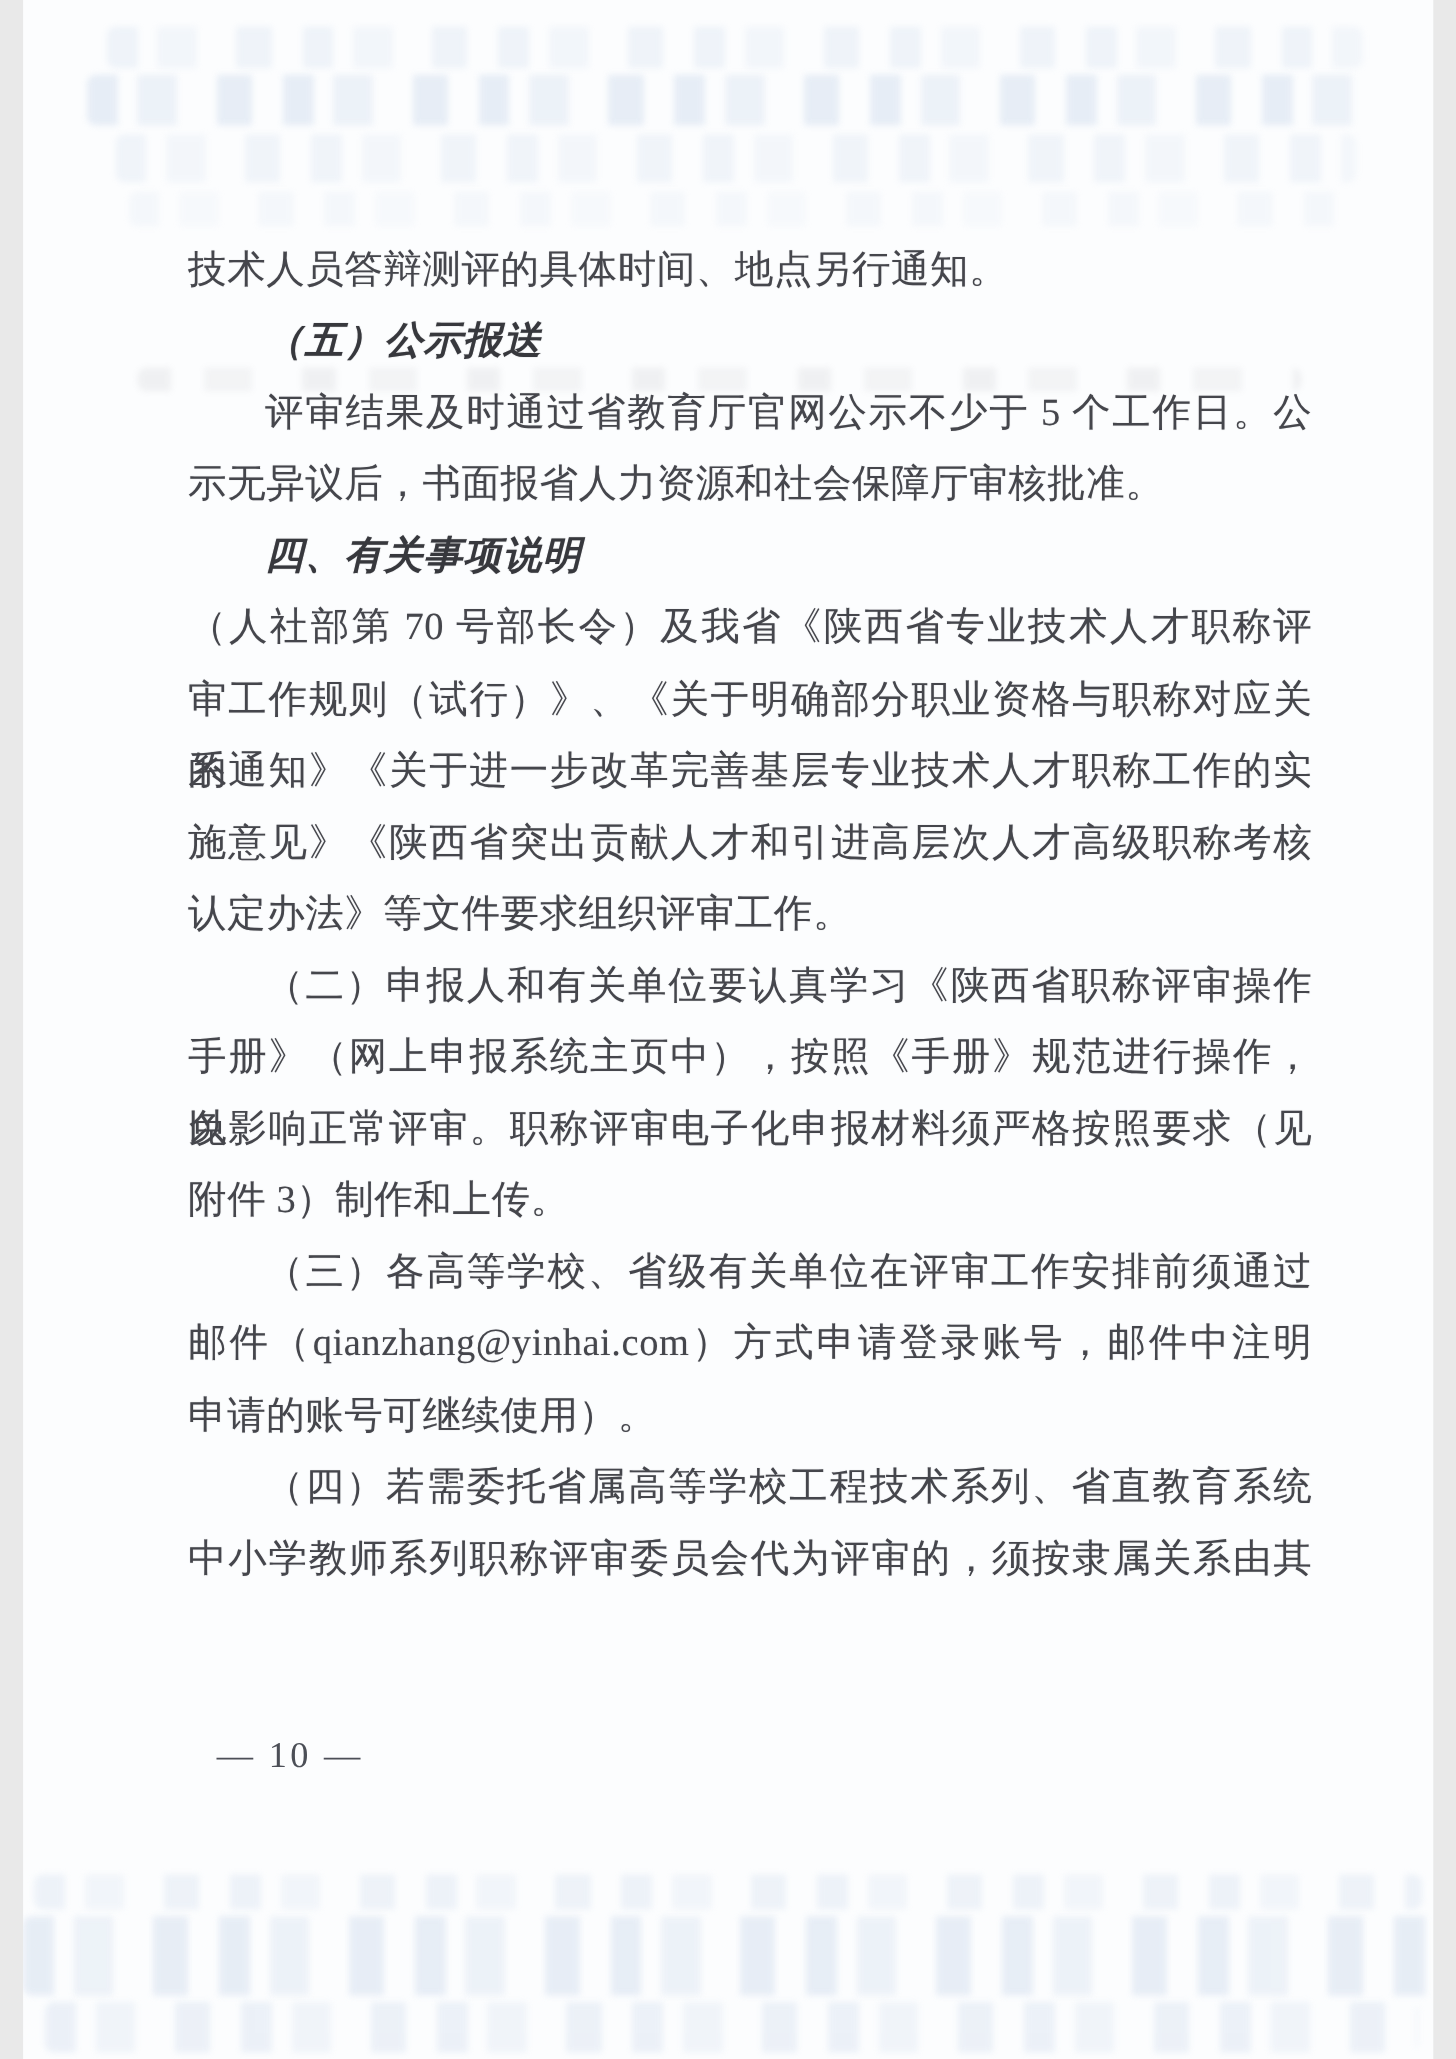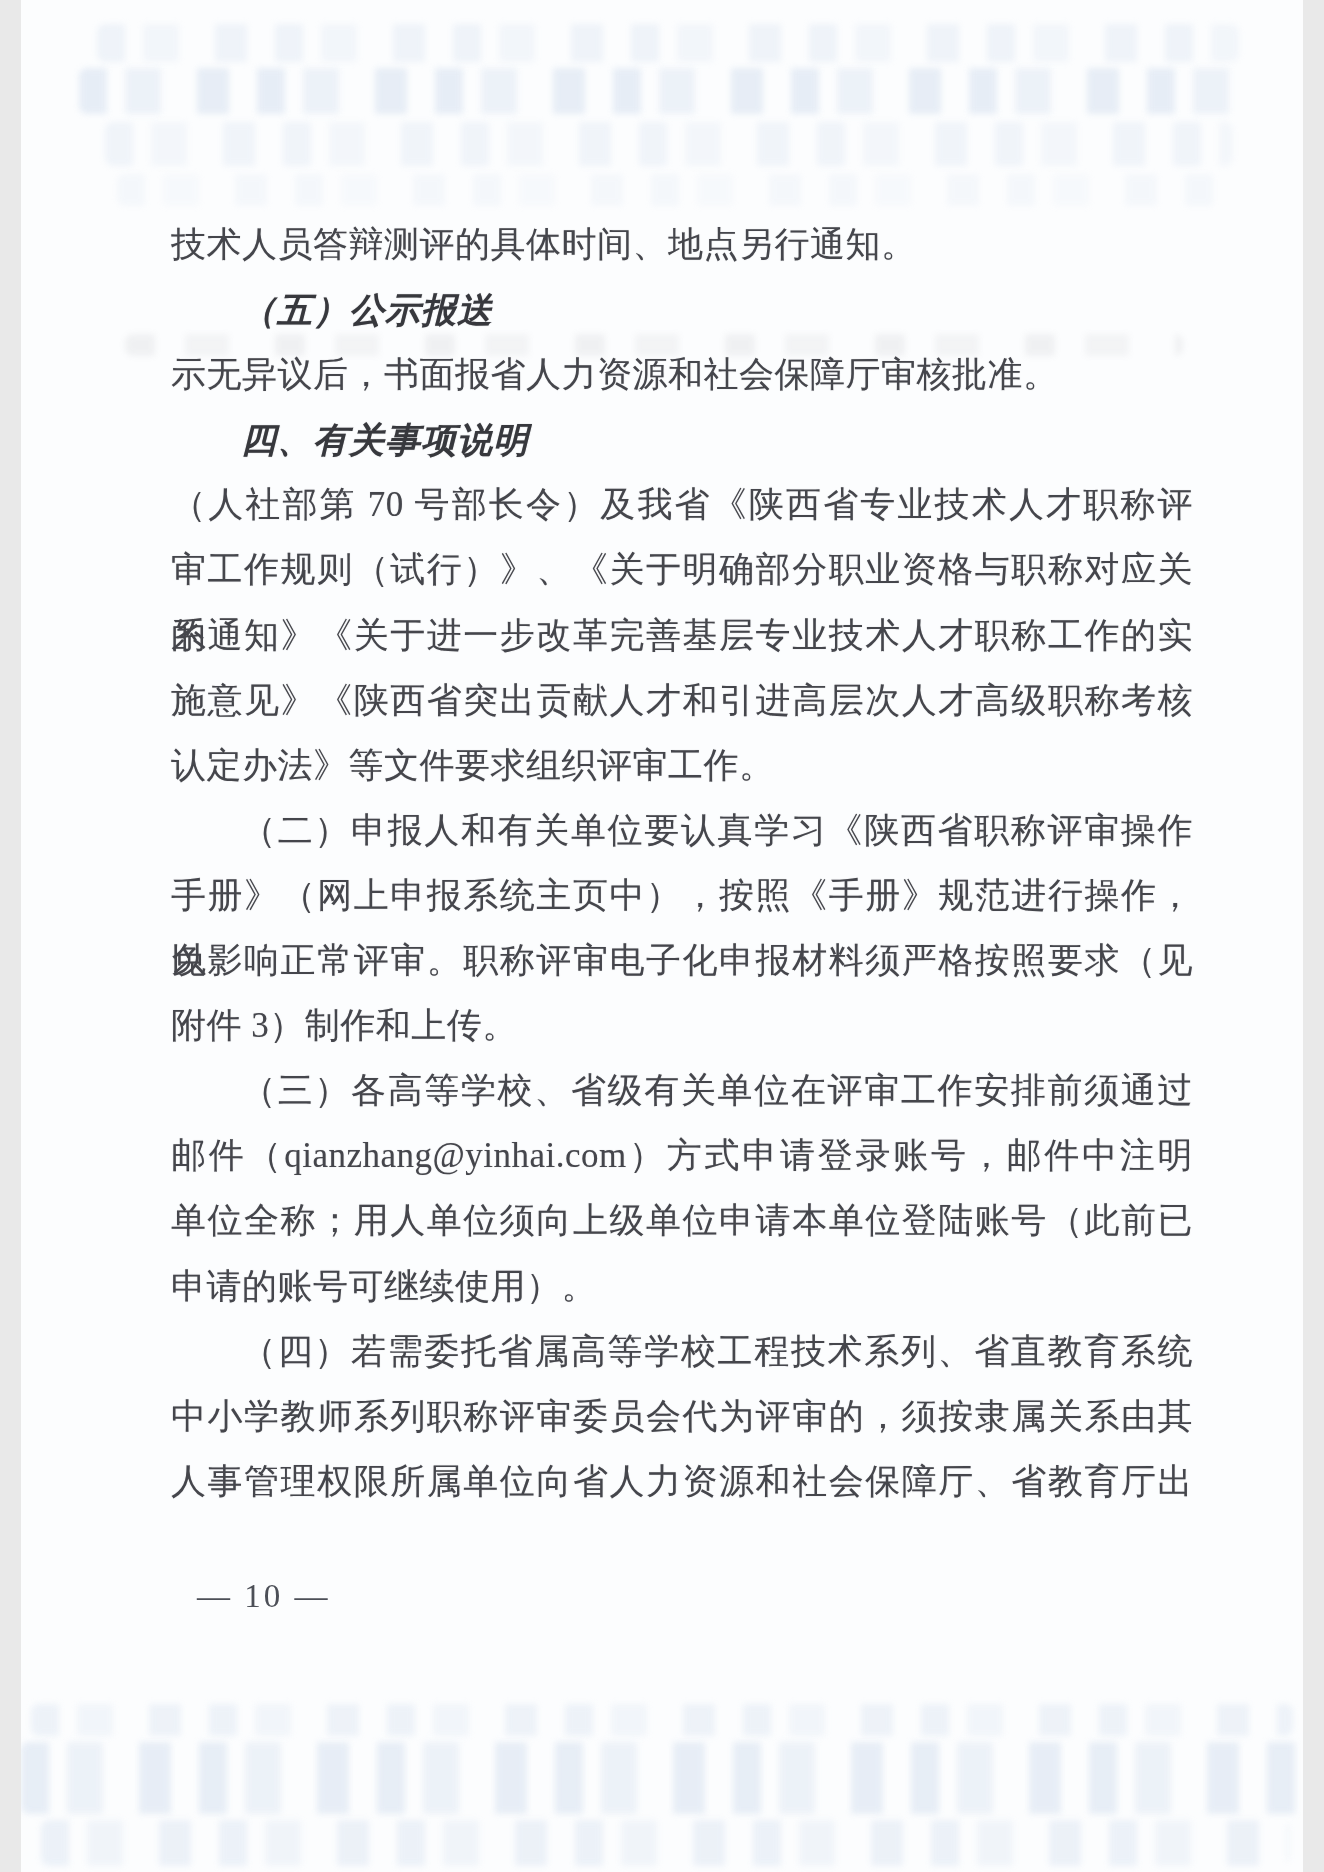--- a/index.html
+++ b/index.html
@@ -98,38 +98,37 @@
 
   <div class="band t1"></div>
   <div class="band t2"></div>
   <div class="band t3"></div>
   <div class="band t4"></div>
   <div class="band m1"></div>
 
   <div class="doc-body">
       <div class="line">技术人员答辩测评的具体时间、地点另行通知。</div>
       <div class="line heading ind">（五）公示报送</div>
+      <div class="line j ind">评审结果及时通过省教育厅官网公示不少于 5 个工作日。公</div>
       <div class="line">示无异议后，书面报省人力资源和社会保障厅审核批准。</div>
       <div class="line heading ind">四、有关事项说明</div>
       <div class="line j">（人社部第 70 号部长令）及我省《陕西省专业技术人才职称评</div>
       <div class="line j">审工作规则（试行）》、《关于明确部分职业资格与职称对应关系</div>
       <div class="line j">的通知》《关于进一步改革完善基层专业技术人才职称工作的实</div>
       <div class="line j">施意见》《陕西省突出贡献人才和引进高层次人才高级职称考核</div>
       <div class="line">认定办法》等文件要求组织评审工作。</div>
       <div class="line j ind">（二）申报人和有关单位要认真学习《陕西省职称评审操作</div>
       <div class="line j">手册》（网上申报系统主页中），按照《手册》规范进行操作，以</div>
       <div class="line j">免影响正常评审。职称评审电子化申报材料须严格按照要求（见</div>
       <div class="line">附件 3）制作和上传。</div>
       <div class="line j ind">（三）各高等学校、省级有关单位在评审工作安排前须通过</div>
       <div class="line j">邮件（qianzhang@yinhai.com）方式申请登录账号，邮件中注明</div>
-      <div class="line j">单位全称；用人单位须向上级单位申请本单位登陆账号（此前已</div>
       <div class="line">申请的账号可继续使用）。</div>
       <div class="line j ind">（四）若需委托省属高等学校工程技术系列、省直教育系统</div>
       <div class="line j">中小学教师系列职称评审委员会代为评审的，须按隶属关系由其</div>
-      <div class="line j">人事管理权限所属单位向省人力资源和社会保障厅、省教育厅出</div>
     </div>
 
   <div class="page-number">— 10 —</div>
 
   <div class="band b1"></div>
   <div class="band b2"></div>
   <div class="band b3"></div>
 
 </div>
 

